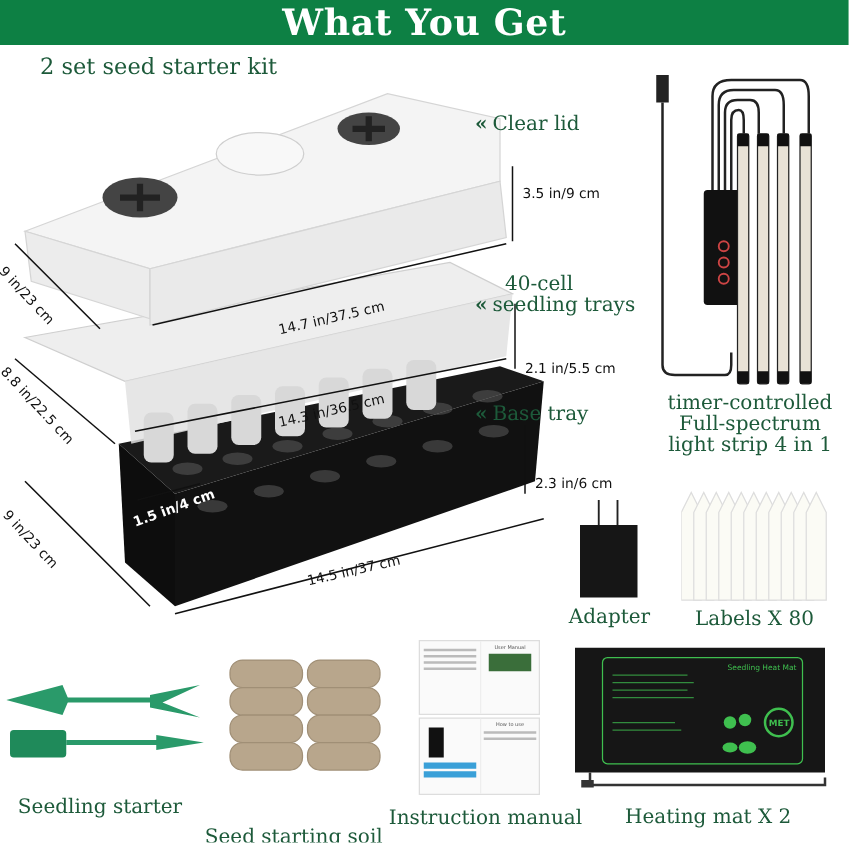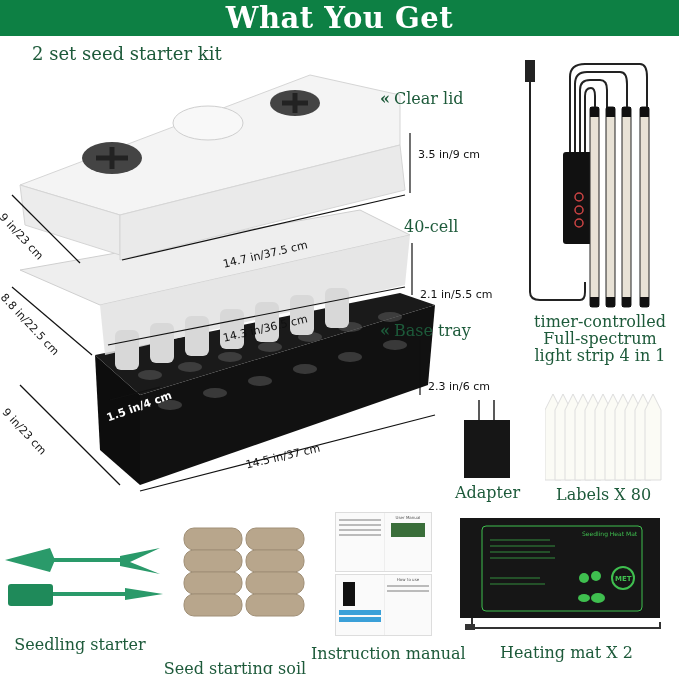--- a/index.html
+++ b/index.html
@@ -86,20 +86,21 @@
       <line x1="110" y1="345" x2="160" y2="332"></line>
     </g>
   </svg>
 </div>
 
 <div class="green-label" style="left:380px;top:90px;">
   <span class="chev">«</span><span>Clear lid</span>
 </div>
 <div class="green-label" style="left:380px;top:218px;">
   <div style="padding-left:24px;">40-cell</div>
+  <div><span class="chev">«</span><span>seedling trays</span></div>
 </div>
 <div class="green-label" style="left:380px;top:322px;">
   <span class="chev">«</span><span>Base tray</span>
 </div>
 
 <div class="dim" style="left:418px;top:148px;">3.5 in/9 cm</div>
 <div class="dim" style="left:222px;top:248px;transform:rotate(-13deg);">14.7 in/37.5 cm</div>
 <div class="dim" style="left:-8px;top:230px;transform:rotate(47deg);">9 in/23 cm</div>
 <div class="dim" style="left:420px;top:288px;">2.1 in/5.5 cm</div>
 <div class="dim" style="left:222px;top:322px;transform:rotate(-13deg);">14.3 in/36.5 cm</div>

